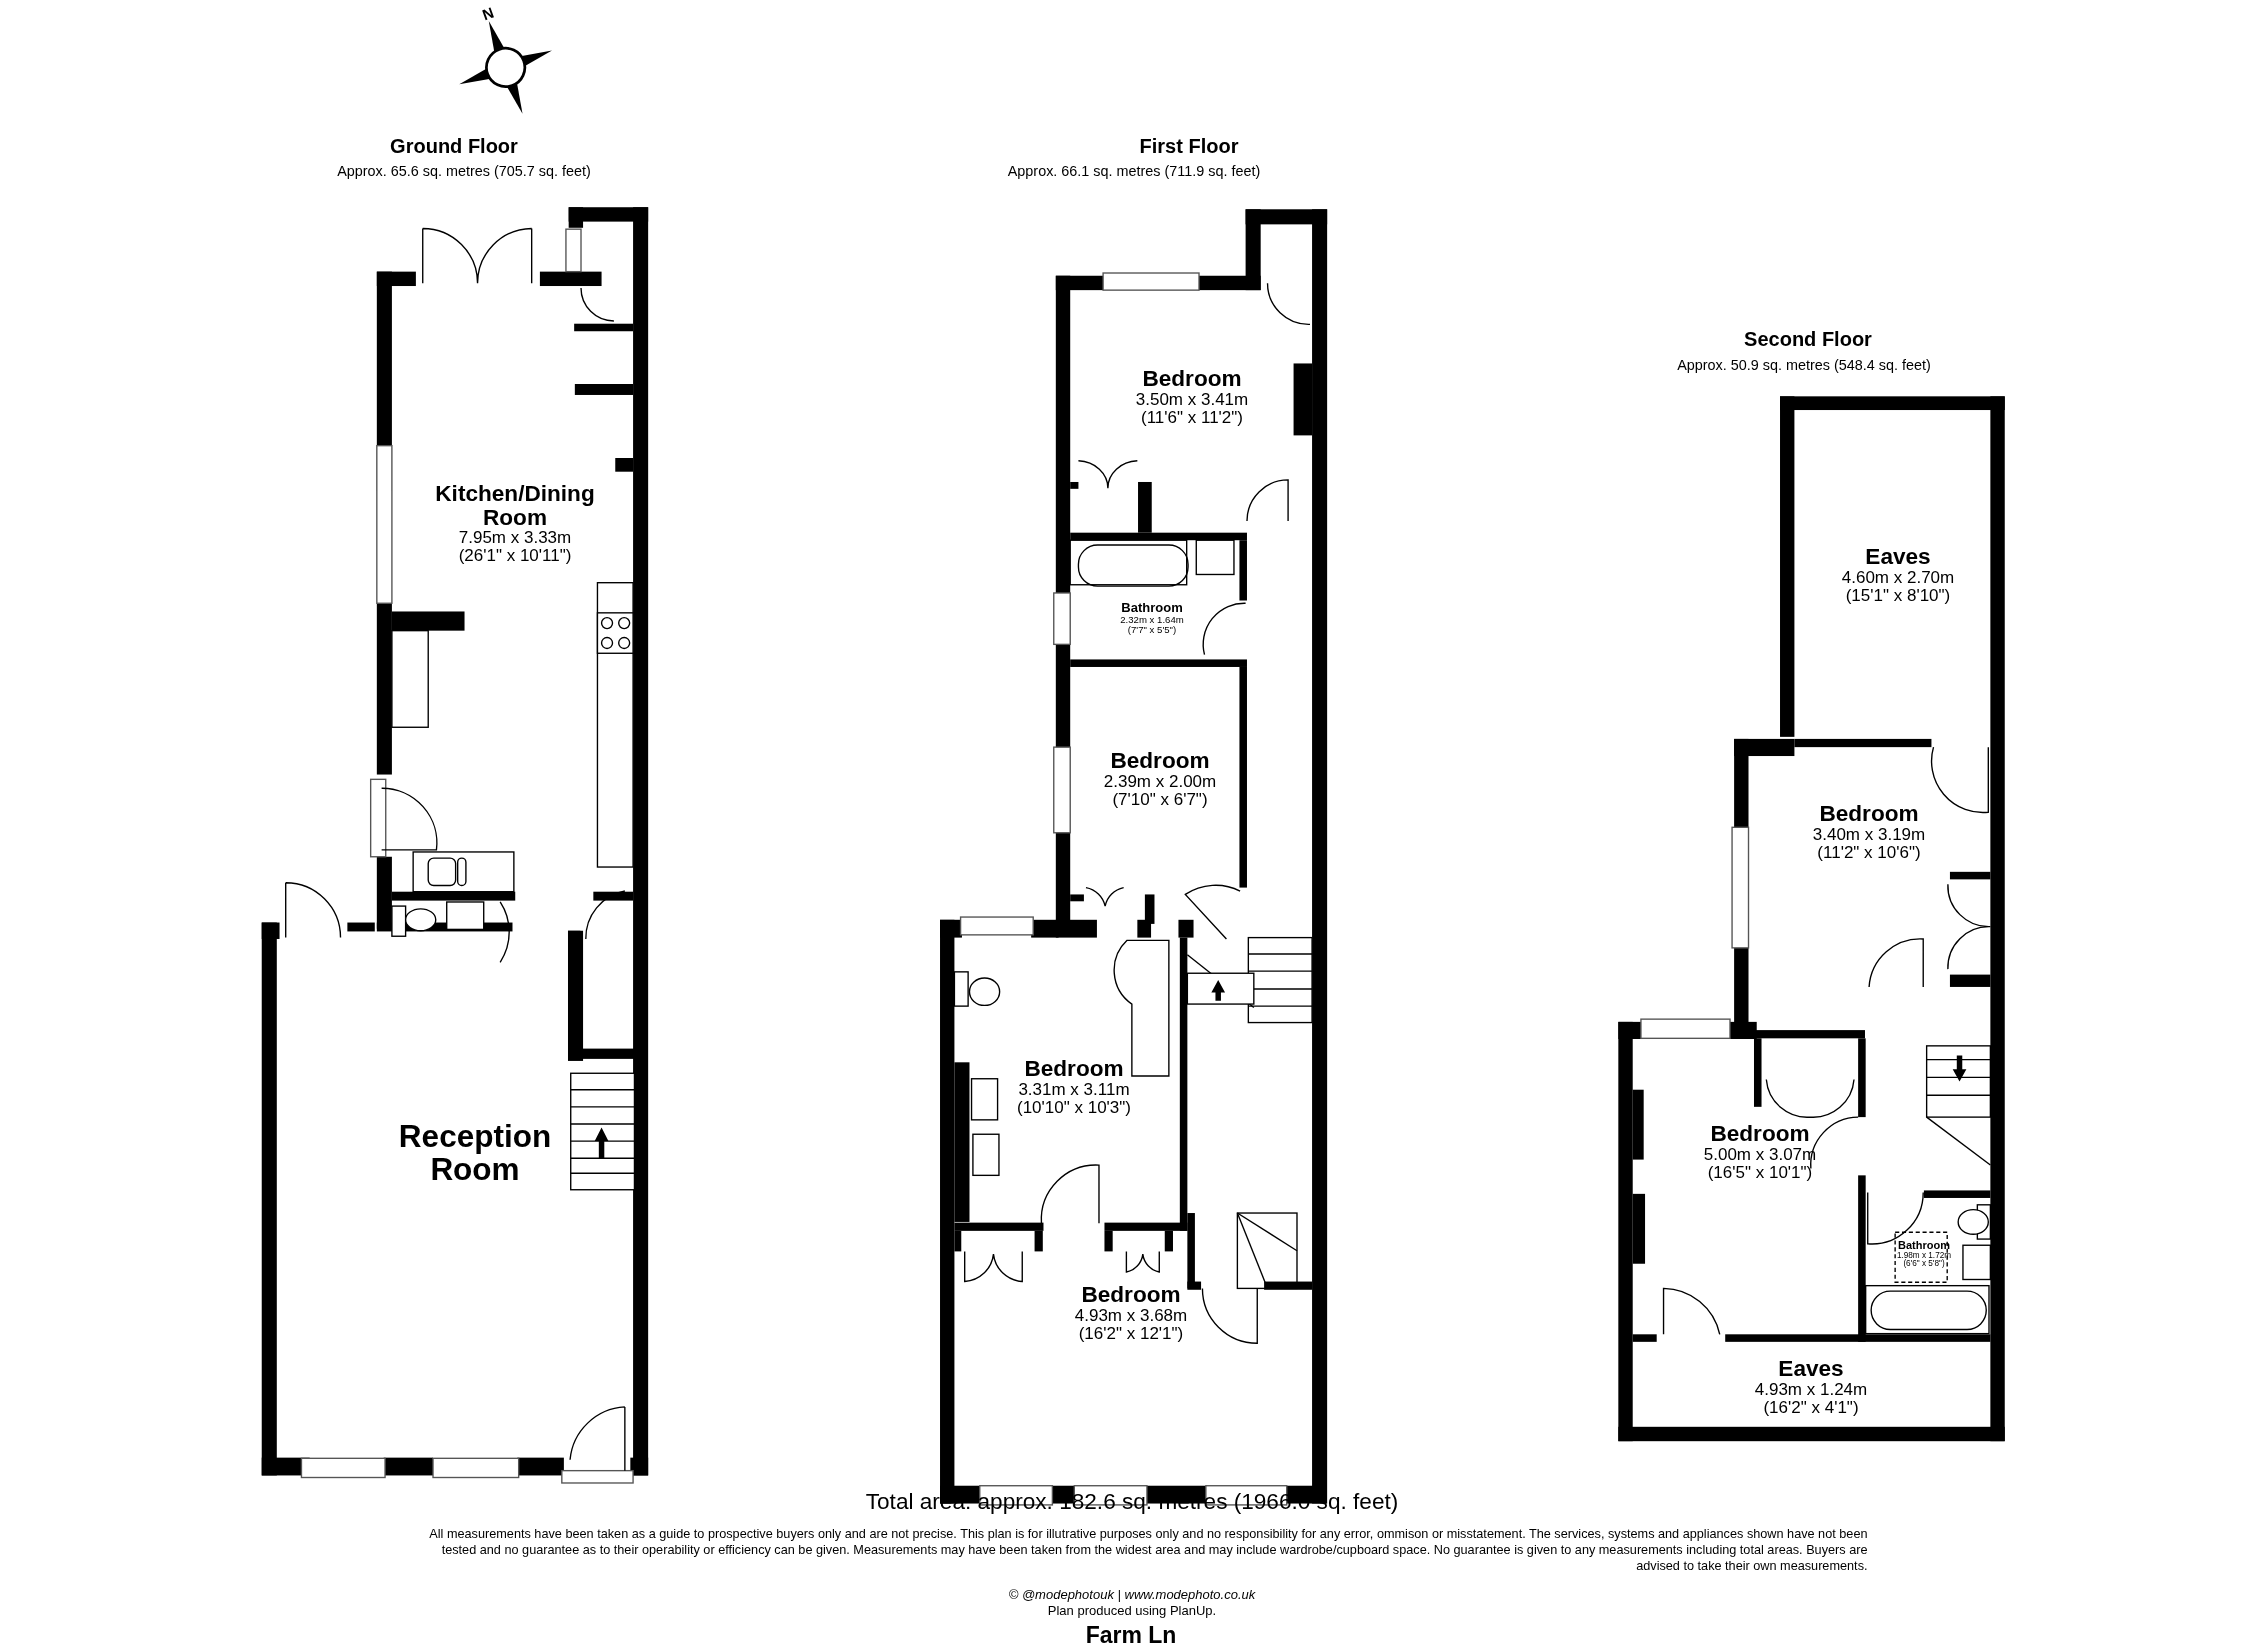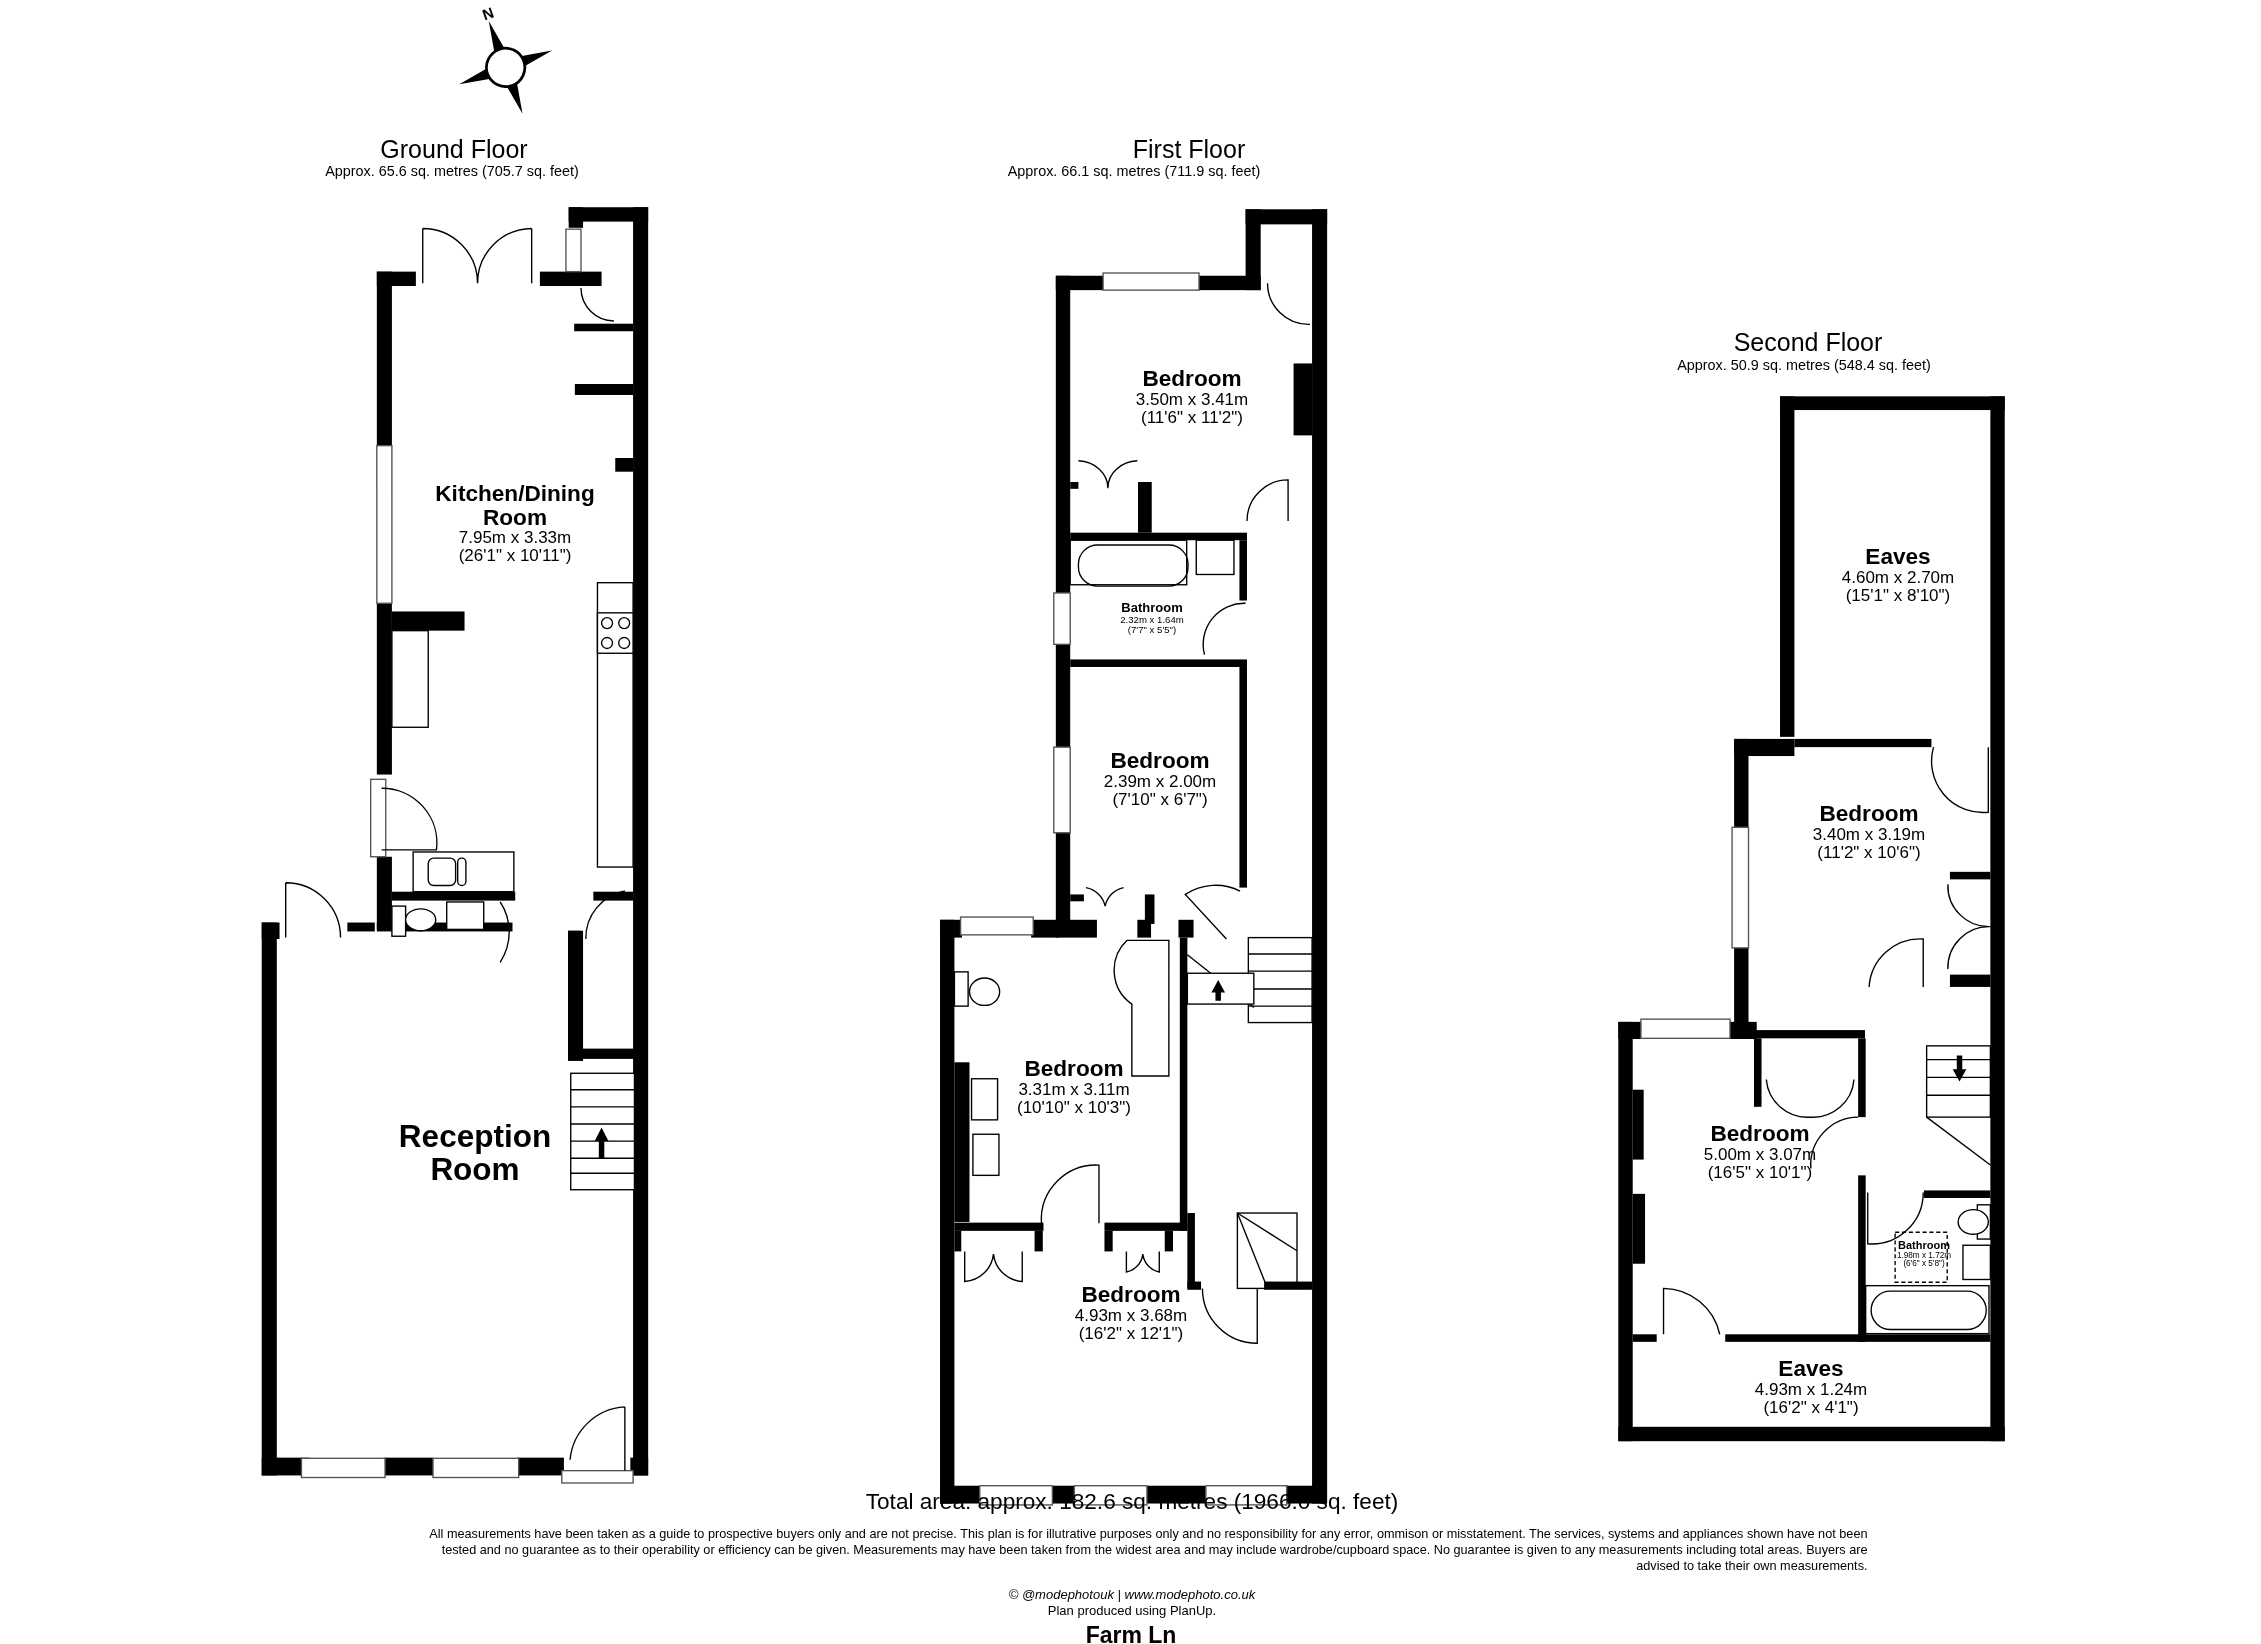--- a/index.html
+++ b/index.html
@@ -1,19 +1,19 @@
 <!DOCTYPE html>
 <html style="font-size:11px"><head>
 <meta charset="utf-8">
 <style>
   html,body{margin:0;padding:0;background:#ffffff;}
   #canvas{position:relative;width:2261px;height:1645px;background:#ffffff;overflow:hidden;font-family:"Liberation Sans","DejaVu Sans",sans-serif;color:#000;}
   svg.plan{position:absolute;left:0;top:0;}
   .lbl{position:absolute;text-align:center;transform:translateX(-50%);white-space:nowrap;line-height:1.05;}
-  .floor-title{font-weight:normal;font-size:25px;}
+  .floor-title{font-weight:bold;font-size:20px;}
   .floor-area{font-size:14.4px;}
   .room-name{font-weight:bold;font-size:22.6px;text-align:center;}
   .room-dim{font-size:17px;}
   .room-name-lg{font-weight:bold;font-size:31.5px;line-height:1.05;}
   .room-name-sm{font-weight:bold;font-size:13px;}
   .room-dim-sm{font-size:9.6px;}
   .room-name-xs{font-weight:bold;font-size:11px;}
   .room-dim-xs{font-size:8.2px;}
   .total{font-size:22.6px;}
   .disclaimer{font-size:12.7px;width:1473px;text-align:right;line-height:1.25;white-space:normal;}
@@ -255,21 +255,21 @@
     <rect class="ln" x="2731" y="1884" width="168" height="56" rx="28"></rect>
 
     <rect class="wall" x="2383" y="1947" width="35" height="11"></rect>
     <rect class="wall" x="2518" y="1947" width="387" height="11"></rect>
     <path class="ln" d="M2428,1947 V1880 A85,85 0 0 1 2510,1947"></path>
     <rect class="wall" x="2362" y="2082" width="564" height="21"></rect>
   </g>
 </svg>
 
 <div class="lbl floor-title" style="left:454px;top:136px;">Ground Floor</div>
-<div class="lbl floor-area" style="left:452px;top:164px;">Approx. 65.6 sq. metres (705.7 sq. feet)</div>
+<div class="lbl floor-area" style="left:464px;top:164px;">Approx. 65.6 sq. metres (705.7 sq. feet)</div>
 
 <div class="lbl" style="left:515px;top:482px;">
   <div class="room-name">Kitchen/Dining</div>
   <div class="room-name">Room</div>
   <div class="room-dim">7.95m x 3.33m</div>
   <div class="room-dim">(26'1" x 10'11")</div>
 </div>
 
 <div class="lbl" style="left:451px;top:1120px;margin-left:24px;">
   <div class="room-name-lg">Reception</div>

